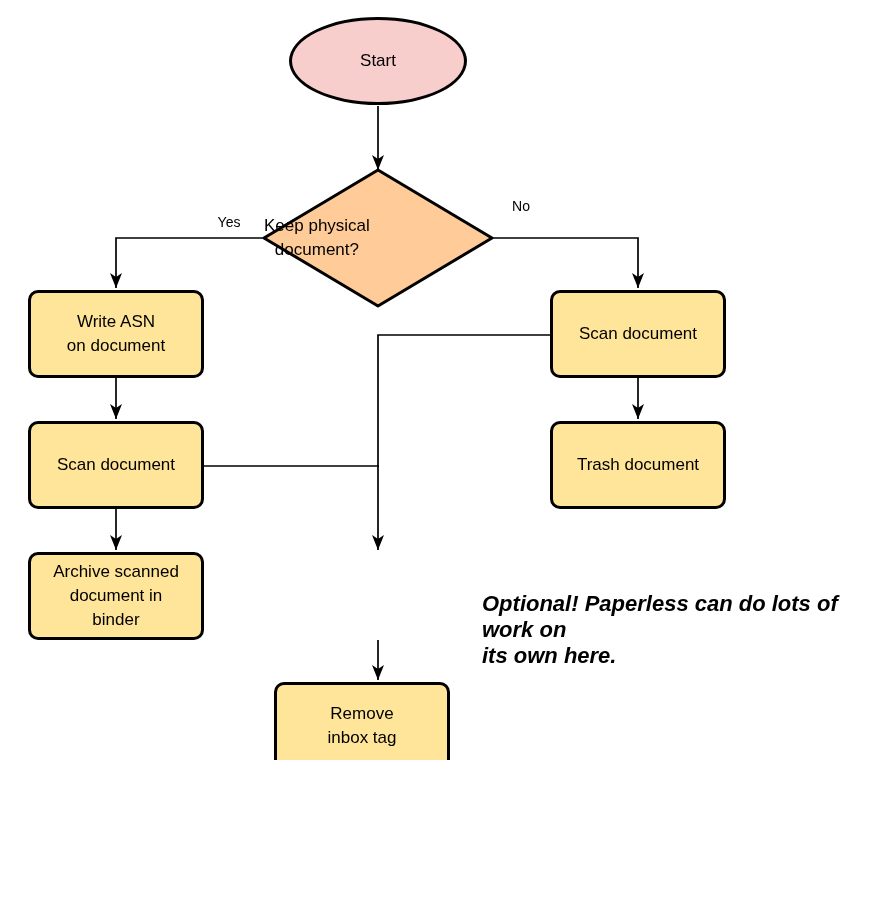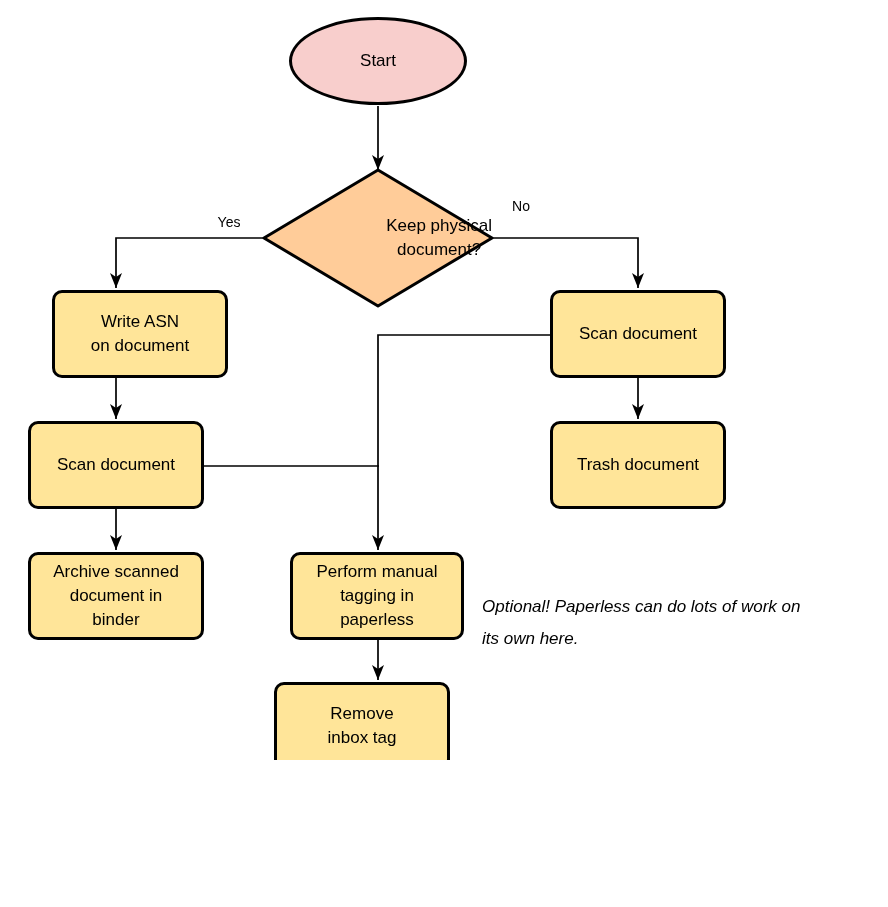--- a/index.html
+++ b/index.html
@@ -33,38 +33,39 @@
     border-radius: 10px;
   }
   .terminal {
     border: 3px solid #000000;
     border-radius: 50%;
   }
   .diamond-label {
     position: absolute;
     display: flex;
     align-items: center;
-    justify-content: flex-end;
+    justify-content: flex-start;
     text-align: center;
     font-size: 17px;
     line-height: 24px;
     white-space: pre-line;
   }
   .edge-label {
     position: absolute;
     font-size: 14px;
     line-height: 20px;
     text-align: center;
   }
   .note {
     position: absolute;
-    font-size: 17px;
+    font-size: 22px;
     font-style: italic;
-    line-height: 32px;
+    line-height: 26px;
     white-space: pre-line;
+    font-weight: bold;
   }
   .bottom-strip {
     position: absolute;
     left: 0;
     top: 900px;
     width: 888px;
     height: 7px;
     background: #fafbfc;
     border-top: 1px solid #ececf1;
   }
@@ -101,21 +102,21 @@
 
   <div class="diamond-label" style="left:264px; top:170px; width:228px; height:136px;">
     <span>Keep physical
 document?</span>
   </div>
 
   <div class="edge-label" style="left:205px; top:212px; width:48px;">Yes</div>
 
   <div class="edge-label" style="left:497px; top:196px; width:48px;">No</div>
 
-  <div class="node process" style="left: 28px; top: 290px; width: 176px; height: 88px; background-color: rgb(255, 229, 153); margin-left: 24px;">
+  <div class="node process" style="left: 28px; top: 290px; width: 176px; height: 88px; background-color: rgb(255, 229, 153);">
     <span>Write ASN
 on document</span>
   </div>
 
   <div class="node process" style="left: 550px; top: 290px; width: 176px; height: 88px; background-color: rgb(255, 229, 153);">
     <span>Scan document</span>
   </div>
 
   <div class="node process" style="left: 28px; top: 421px; width: 176px; height: 88px; background-color: rgb(255, 229, 153);">
     <span>Scan document</span>
@@ -124,25 +125,20 @@
   <div class="node process" style="left: 28px; top: 552px; width: 176px; height: 88px; background-color: rgb(255, 229, 153);">
     <span>Archive scanned
 document in
 binder</span>
   </div>
 
   <div class="node process" style="left: 550px; top: 421px; width: 176px; height: 88px; background-color: rgb(255, 229, 153);">
     <span>Trash document</span>
   </div>
 
-  <div class="node process" style="left: 290px; top: 552px; width: 174px; height: 88px; background-color: rgb(255, 229, 153);">
-    <span>Perform manual
-tagging in
-paperless</span>
-  </div>
 
   <div class="note" style="left:482px; top:591px; width:406px;">Optional! Paperless can do lots of work on
 its own here.</div>
 
   <div class="node process" style="left: 274px; top: 682px; width: 176px; height: 87px; background-color: rgb(255, 229, 153);">
     <span>Remove
 inbox tag</span>
   </div>
 
   <div class="node terminal" style="left: 289px; top: 813px; width: 178px; height: 84px; background-color: rgb(248, 206, 204);">

